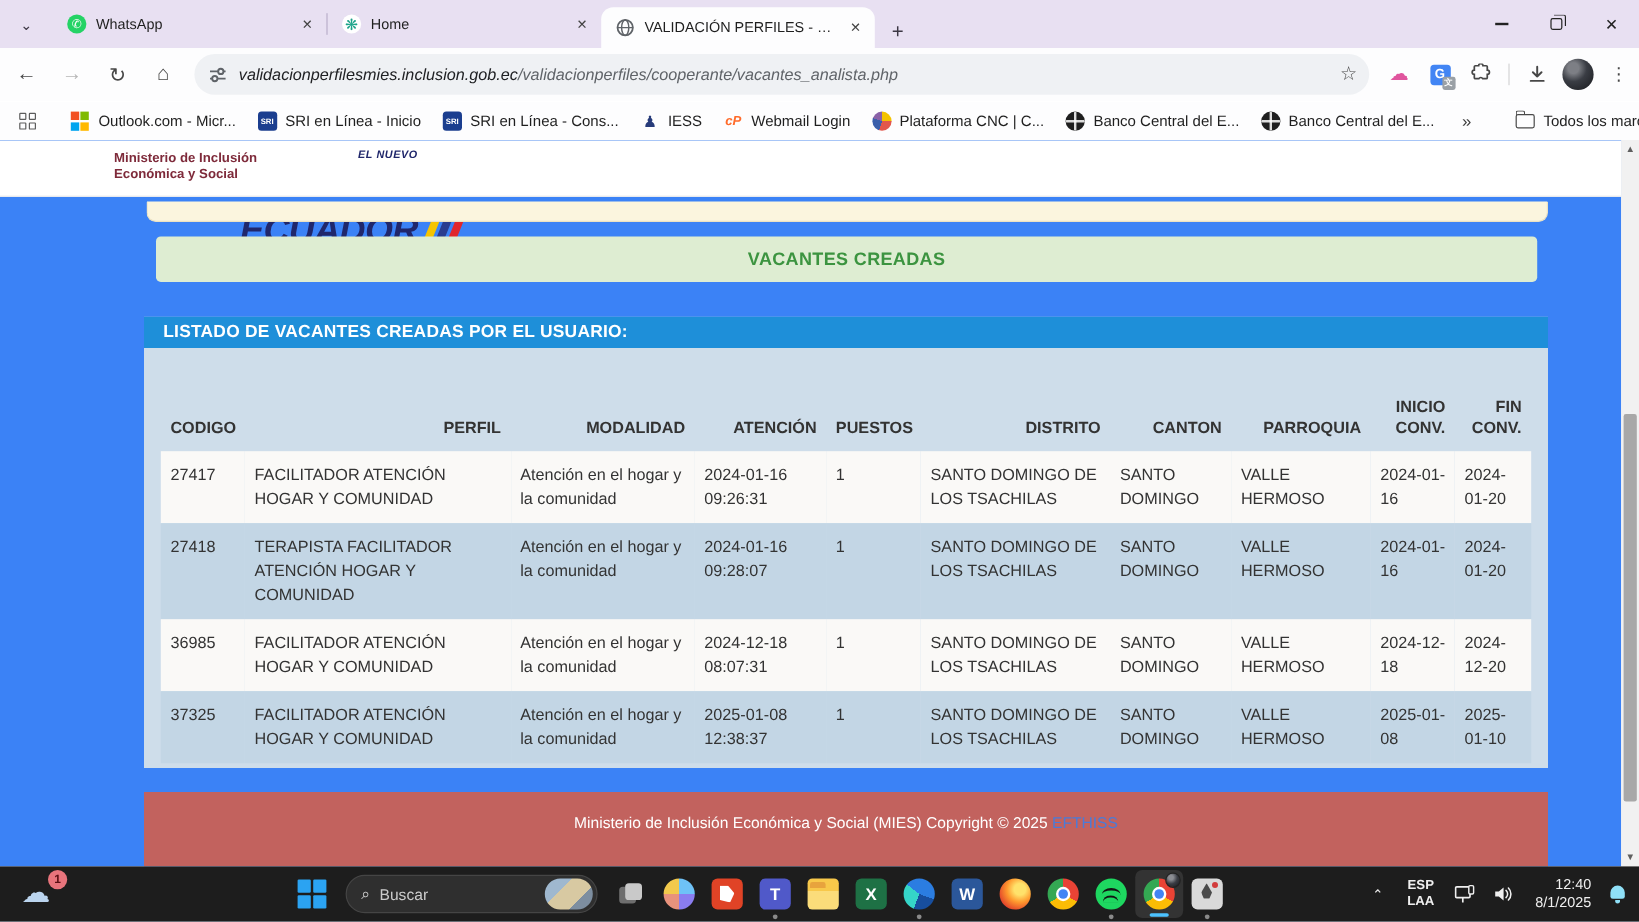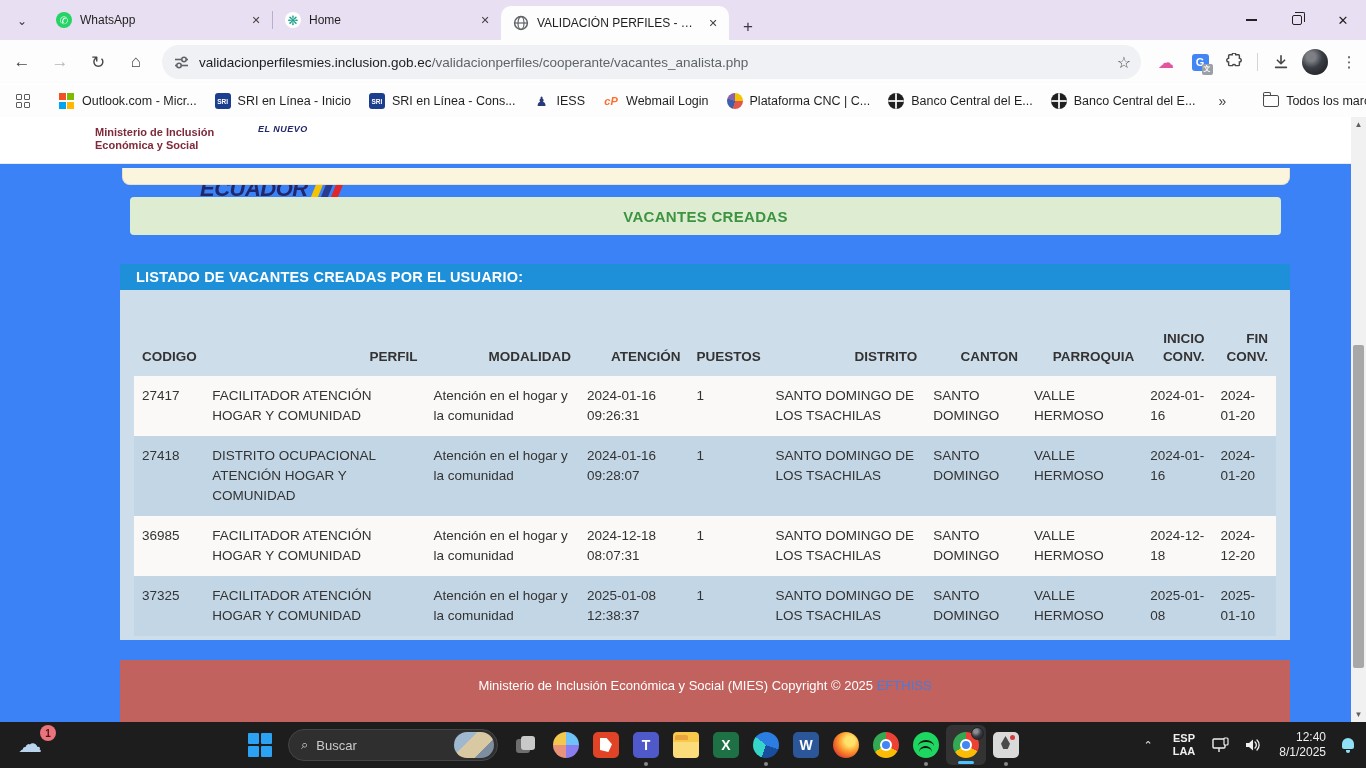--- a/index.html
+++ b/index.html
@@ -24,21 +24,21 @@
   .restore-glyph { width:10px; height:10px; border:1.2px solid #222; border-radius:2px; position:relative; }
   .restore-glyph:before { content:""; position:absolute; left:2px; top:-4px; width:9px; height:9px; border:1.2px solid #222; border-left:none; border-bottom:none; border-radius:0 2px 0 0; }
   .min-glyph { width:11px; height:1.6px; background:#222; }
 
   
   .toolbar { position:absolute; left:0; top:40px; width:1366px; height:44px; background:#FDFDFE; display:flex; align-items:center; }
   .nav-btn { width:32px; height:32px; border-radius:16px; display:flex; align-items:center; justify-content:center;
     font-size:17px; color:#474747; margin-left:6px; }
   .nav-btn.disabled { color:#B6B6B6; }
   .omnibox { height:34px; background:#EFF1F4; border-radius:17px; flex:1; margin:0 8px 0 10px; display:flex; align-items:center; padding:0 10px 0 12px; }
-  .omni-url { flex:1; font-size:13.5px; color:#202124; white-space:nowrap; overflow:hidden; }
+  .omni-url { flex:1; font-size:13.5px; color:#202124; white-space:nowrap; overflow:hidden;font-style:italic; }
   .omni-url .path { color:#5F6368; }
   .tune-ic { margin-right:10px; display:flex; }
   .star { font-size:16px; color:#474747; margin-left:8px; }
   .tool-ic { width:30px; height:30px; display:flex; align-items:center; justify-content:center; margin:0 2px; }
   .cloud-ic { color:#E0559E; font-size:16px; }
   .gt-ic { width:17px; height:17px; background:#4285F4; border-radius:3px; color:#fff; font-size:11px; font-weight:bold; display:flex; align-items:center; justify-content:center; position:relative; }
   .gt-ic:after { content:"文"; position:absolute; right:-4px; bottom:-4px; width:11px; height:11px; background:#9AA0A6; border-radius:2px; color:#fff; font-size:7px; display:flex; align-items:center; justify-content:center; }
   .tb-div { width:1px; height:18px; background:#D4D4D4; margin:0 6px; }
   .avatar { width:26px; height:26px; border-radius:50%; background:radial-gradient(circle at 35% 30%, #7d7f85 0 18%, #3a3d44 45%, #17181c 100%); }
   .kebab { font-size:15px; color:#474747; }
@@ -66,21 +66,21 @@
   .folder-ic { width:16px; height:12px; border:1.6px solid #494949; border-radius:2px; position:relative; margin-left:4px; }
   .folder-ic:before { content:""; position:absolute; left:-1px; top:-4px; width:6px; height:3px; border:1.6px solid #494949; border-bottom:none; border-radius:2px 2px 0 0; }
 
   
   .viewport { position:absolute; left:0; top:117px; width:1351px; height:605px; background:#3b82f6; overflow:hidden; }
   .site-header { position:absolute; left:0; top:0; width:1351px; height:47px; background:#fff; border-bottom:1px solid #EBEBEB; }
   .mies-logo { position:absolute; left:95px; top:9px; color:#7E2A3A; font-size:11px; font-weight:bold; line-height:13px; }
   .ec-logo { position:absolute; left:200px; top:8px; display:flex; align-items:flex-end; }
   .ec-text { color:#20276B; font-style:italic; font-weight:bold; line-height:1; text-align:right; }
   .ec-top { font-size:9px; display:block; letter-spacing:.5px; margin-bottom:1px; margin-left:22px; }
-  .ec-main { font-size:22px; display:block; letter-spacing:-.5px;margin-top:44px; }
+  .ec-main { font-size:30px; display:block; letter-spacing:-.5px;margin-top:44px; }
   .ec-stripes { display:flex; margin-left:4px; }
   .ec-stripes span { width:7px; height:26px; transform:skewX(-22deg); margin-left:3px; border-radius:1px; }
   .ec-stripes .s1{background:#F5C400;} .ec-stripes .s2{background:#2A3C8F;} .ec-stripes .s3{background:#E0262C;}
 
   .cream-strip { position:absolute; left:122px; top:51px; width:1168px; height:17px; background:#FBF5DE; border:1px solid #EBE2C4; border-top:none; border-radius:0 0 8px 8px; }
   .banner { position:absolute; left:130px; top:80px; width:1151px; height:38px; background:#DEEDD2; border-radius:4px; display:flex; align-items:center; justify-content:center; }
   .banner span { color:#3C9440; font-weight:bold; font-size:15px; letter-spacing:.3px; }
 
   .table-wrap { position:absolute; left:120px; top:147px; width:1170px; height:376px; background:#CEDDEA; }
   .list-title { height:26px; background:#1E8FD9; color:#fff; font-weight:bold; font-size:14.5px; display:flex; align-items:center; padding-left:16px; letter-spacing:.2px; }
@@ -346,21 +346,21 @@
             <td>2024-01-16 09:26:31</td>
             <td>1</td>
             <td>SANTO DOMINGO DE LOS TSACHILAS</td>
             <td>SANTO DOMINGO</td>
             <td>VALLE HERMOSO</td>
             <td>2024-01-16</td>
             <td>2024-01-20</td>
           </tr>
           <tr>
             <td>27418</td>
-            <td>DISTRITO OCUPACIONAL ATENCIÓN HOGAR Y COMUNIDAD</td>
+            <td>TERAPISTA FACILITADOR ATENCIÓN HOGAR Y COMUNIDAD</td>
             <td>Atención en el hogar y la comunidad</td>
             <td>2024-01-16 09:28:07</td>
             <td>1</td>
             <td>SANTO DOMINGO DE LOS TSACHILAS</td>
             <td>SANTO DOMINGO</td>
             <td>VALLE HERMOSO</td>
             <td>2024-01-16</td>
             <td>2024-01-20</td>
           </tr>
           <tr>

